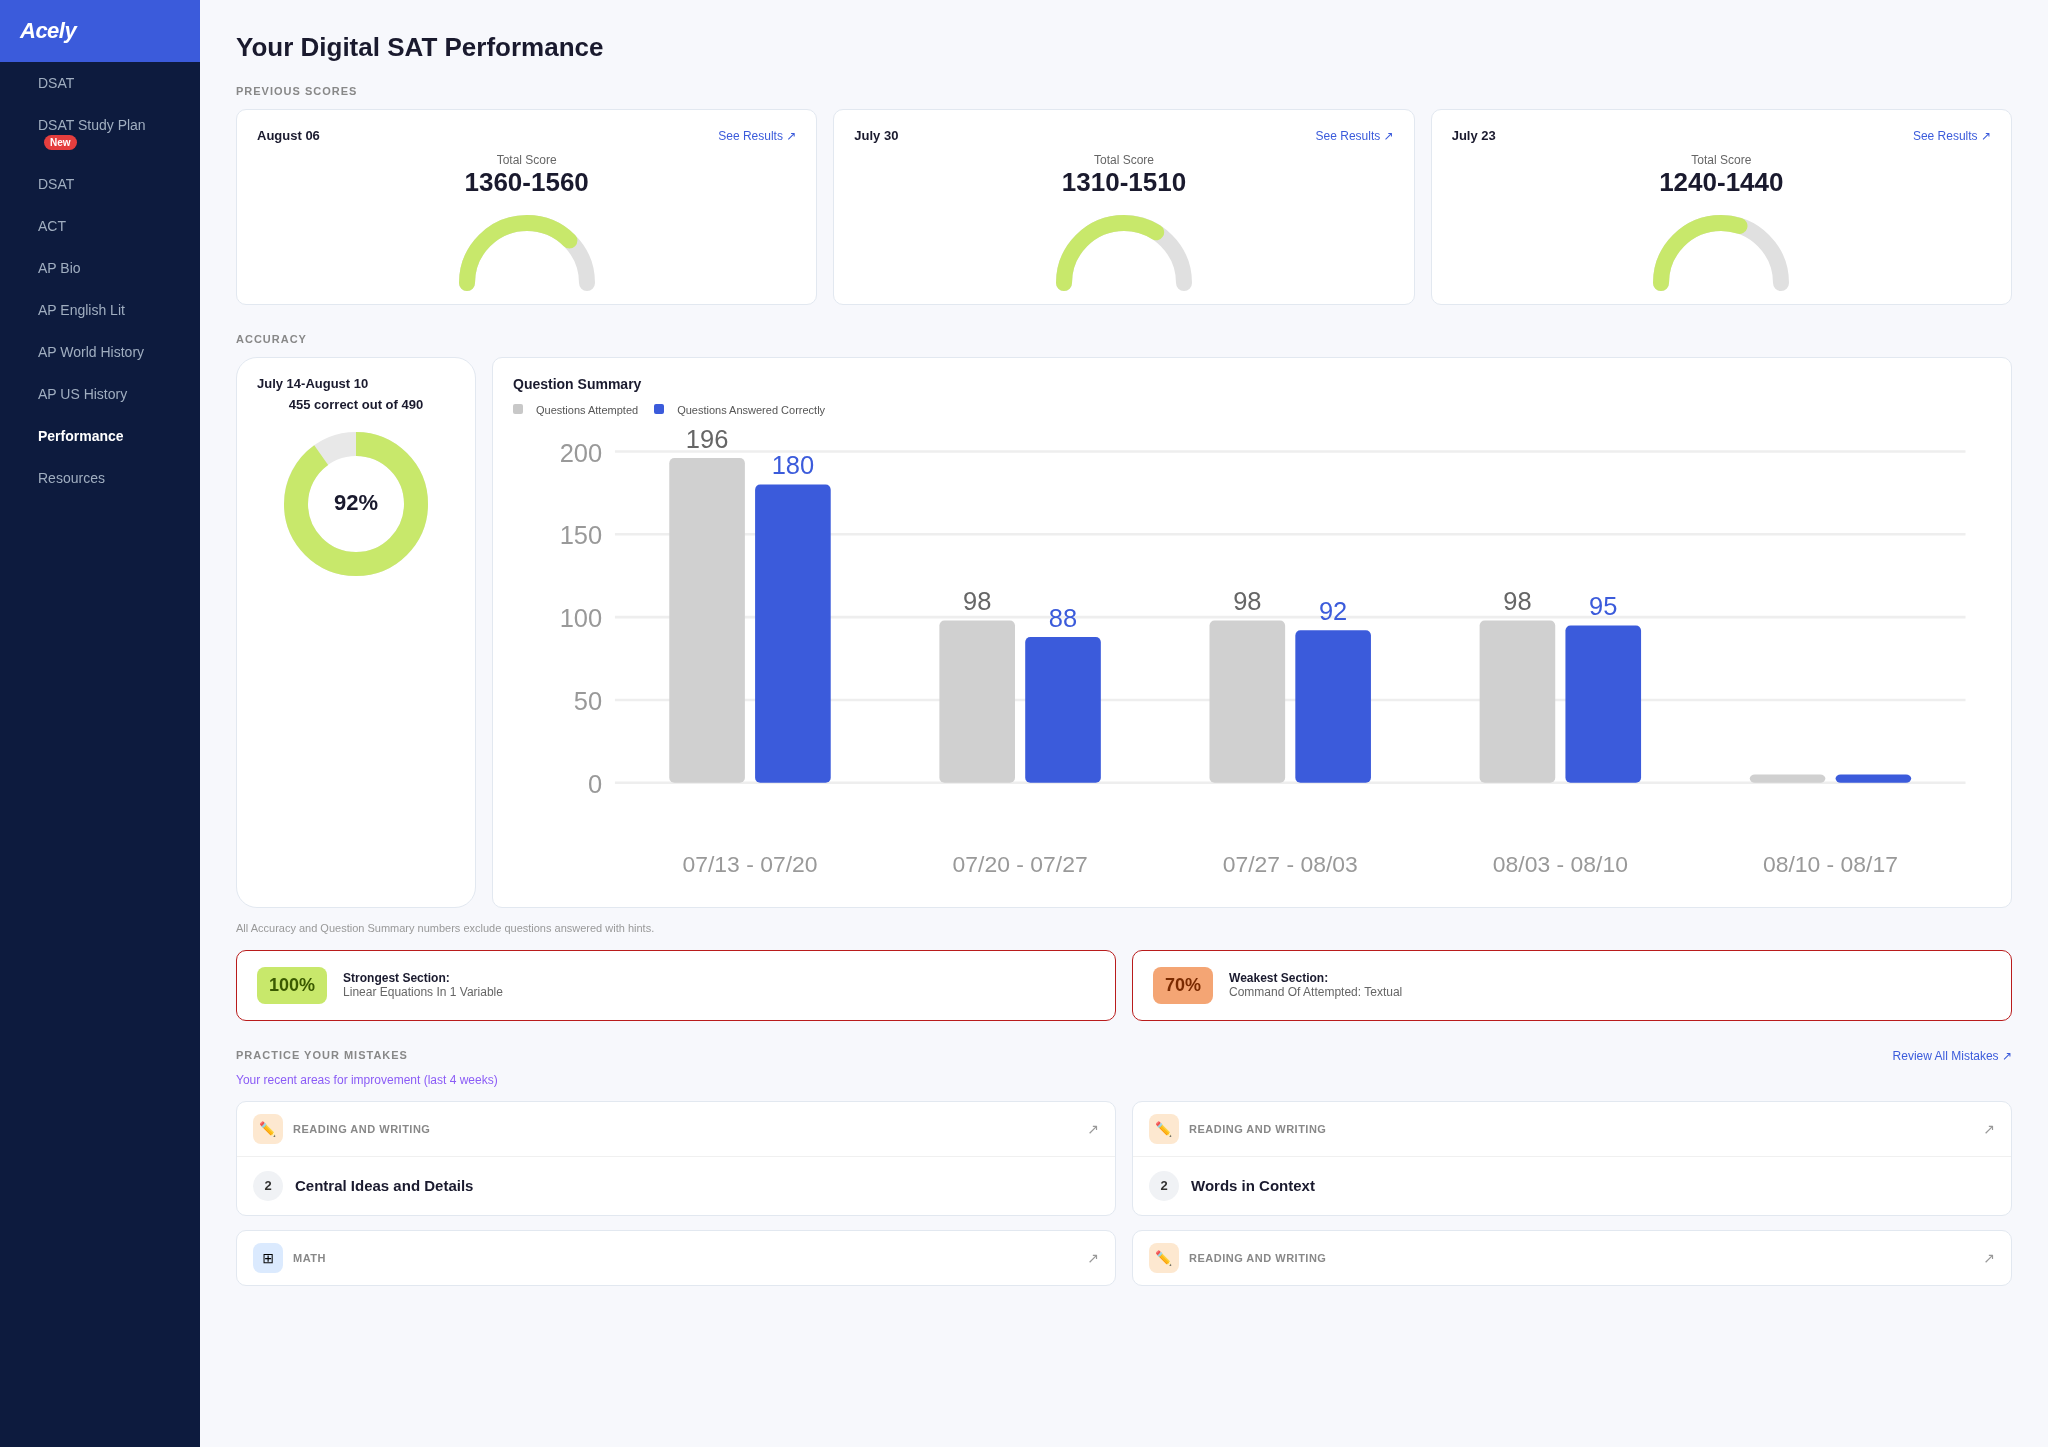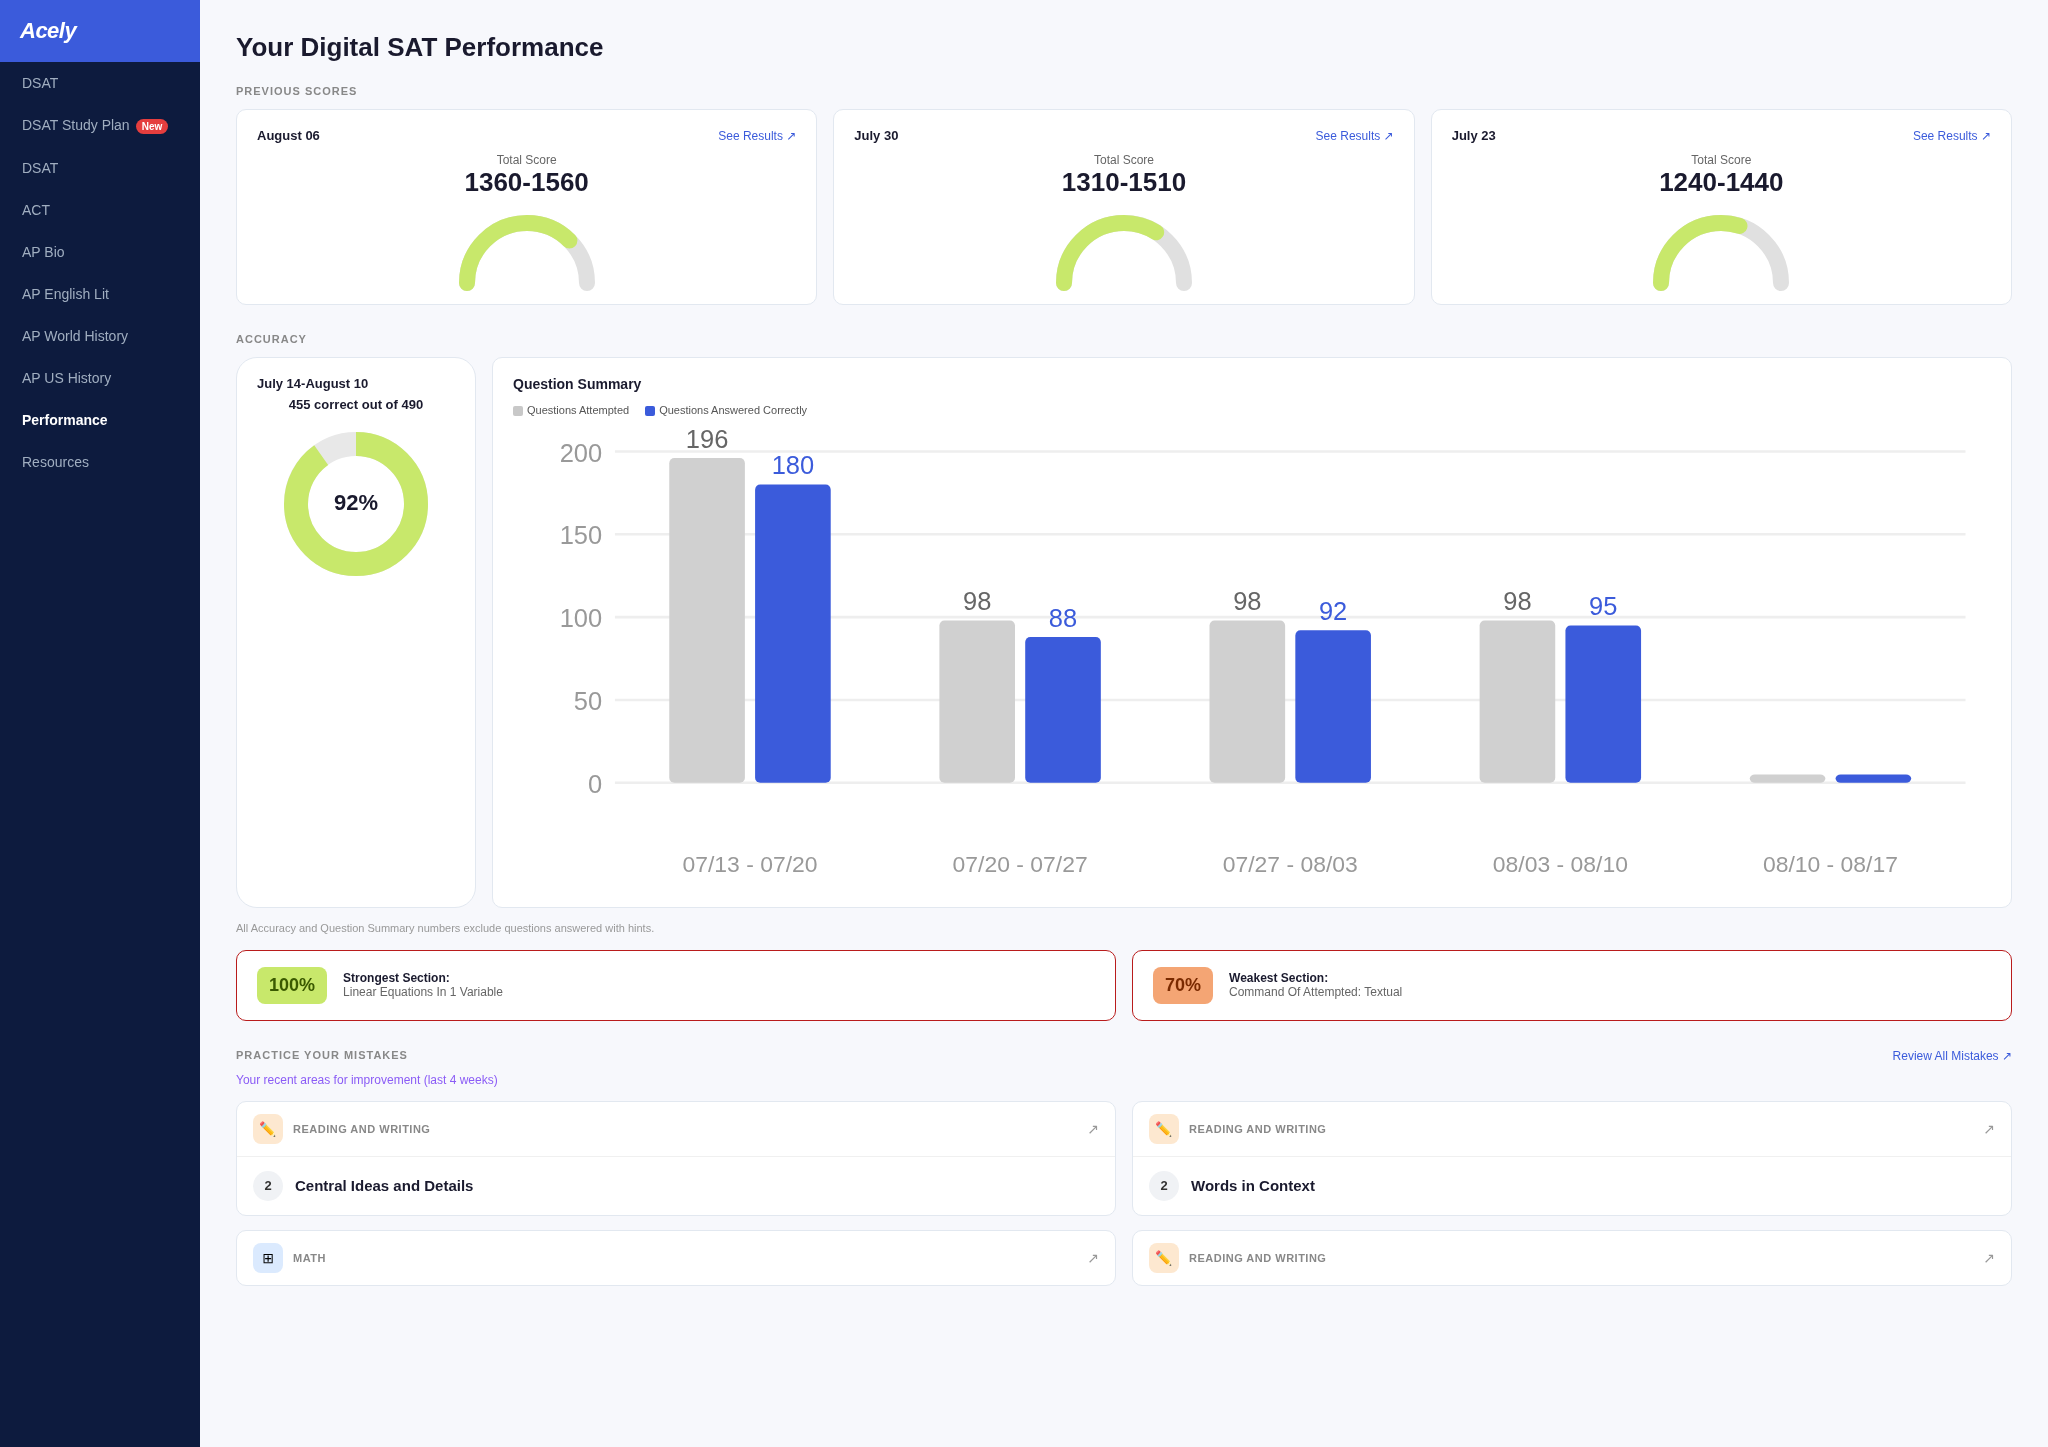--- a/index.html
+++ b/index.html
@@ -22,21 +22,21 @@
     }
     #logo-text {
       color: white;
       font-size: 22px;
       font-weight: 700;
       font-style: italic;
       letter-spacing: -0.5px;
     }
     .nav-item {
       color: #a0aec0;
-      padding: 13px 22px;
+      padding: 13px 38px;
       font-size: 14px;
       cursor: pointer;
       transition: background 0.15s;
     }
     .nav-item.active { color: #fff; font-weight: 600; }
     .nav-badge {
       display: inline-block;
       background: #e53e3e;
       color: white;
       font-size: 10px;
@@ -165,22 +165,22 @@
       color: #1a1a2e;
       margin-bottom: 12px;
     }
     .legend {
       display: flex;
       gap: 16px;
       margin-bottom: 10px;
     }
     .legend-item {
       display: flex;
-      align-items: flex-end;
-      gap: 4px;
+      align-items: flex-start;
+      gap: 13px;
       font-size: 11px;
       color: #555;
     }
     .legend-dot {
       width: 10px;
       height: 10px;
       border-radius: 2px;
     }
 
     .accuracy-note {

